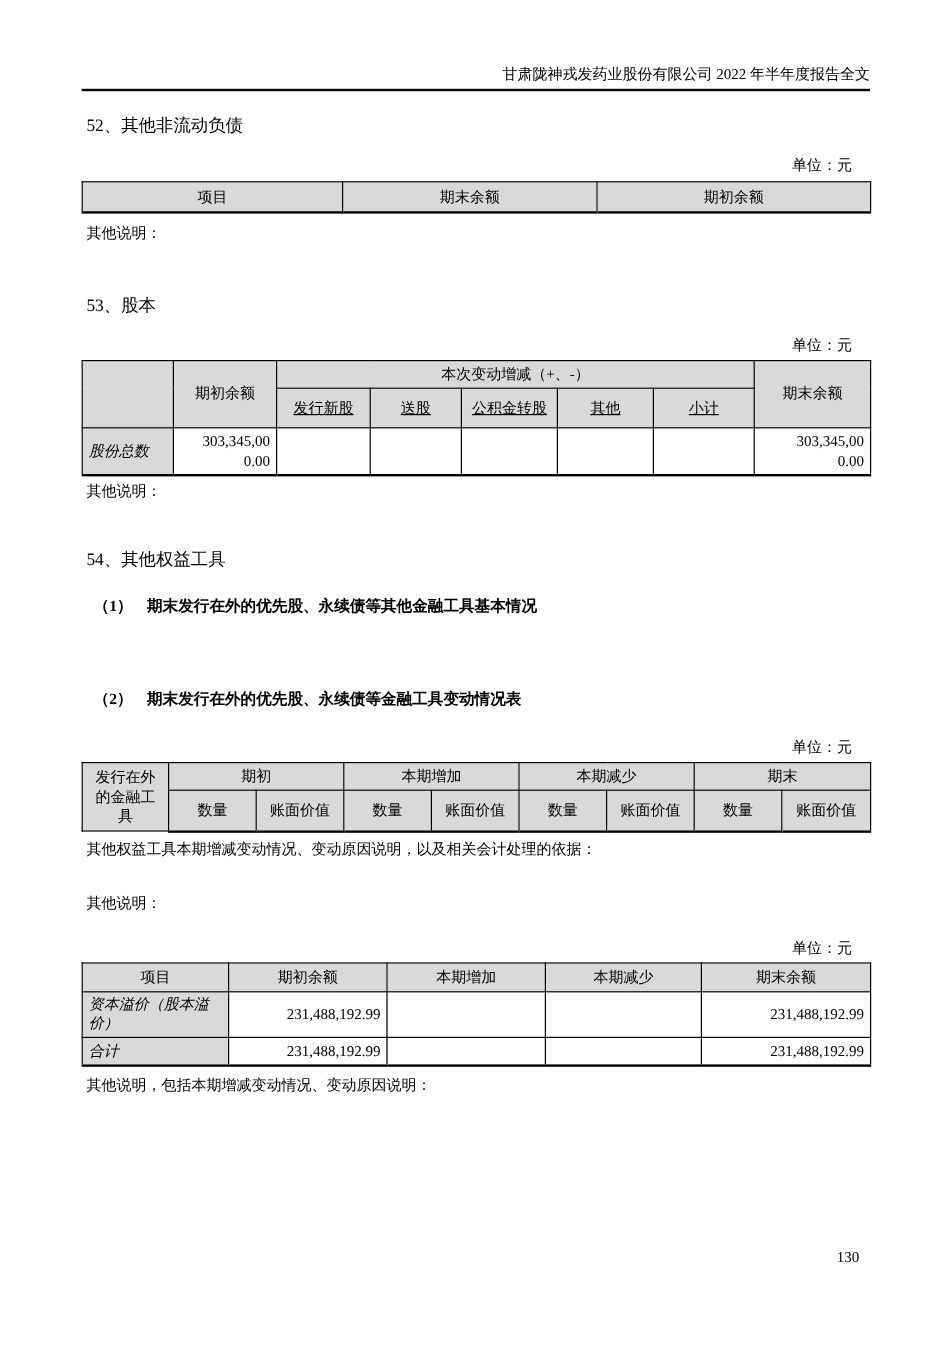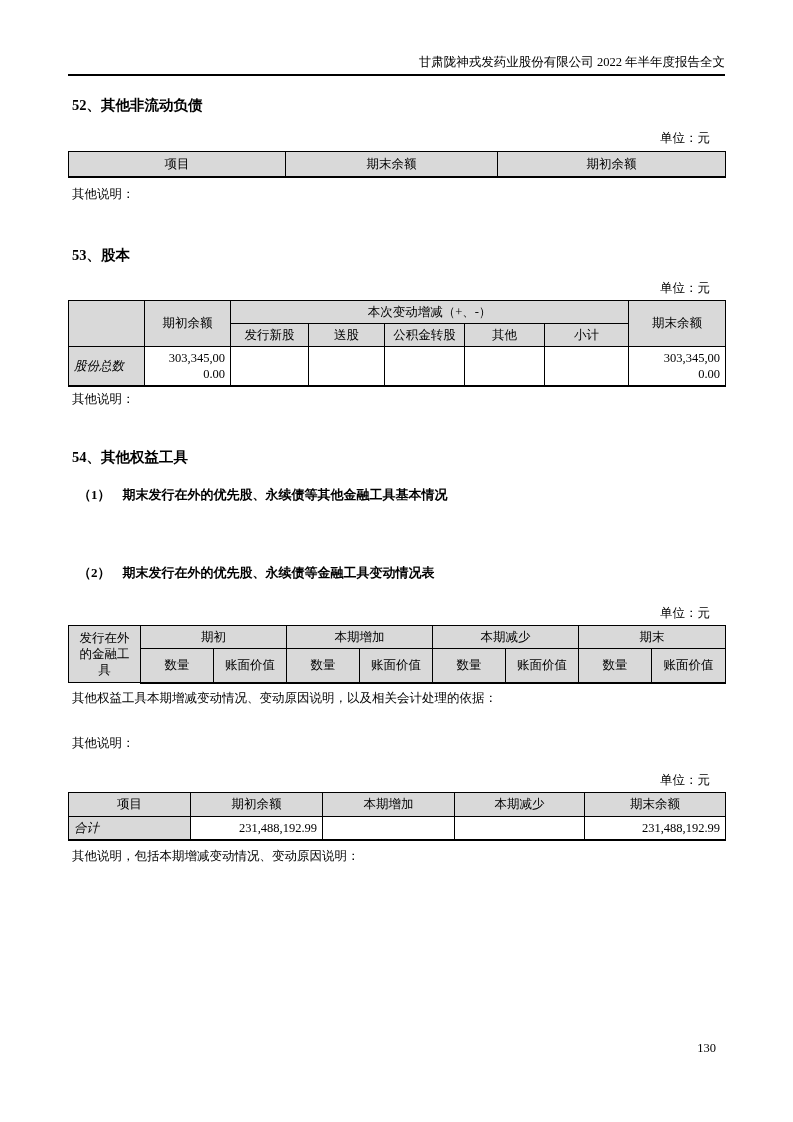--- a/index.html
+++ b/index.html
@@ -16,21 +16,21 @@
   .doc-header {
     padding-top: 54px;
     padding-bottom: 4px;
     text-align: right;
     font-size: 12.5px;
     line-height: 16px;
     border-bottom: 2px solid #000;
   }
 
   .sec-title {
-    font-weight: bold;
+    font-weight: normal;
     font-size: 14.5px;
     line-height: 18px;
     padding-left: 4px;
   }
   .sub-title {
     font-weight: bold;
     font-size: 13px;
     line-height: 16px;
     padding-left: 10px;
   }
@@ -85,21 +85,21 @@
   .mt-s52-title { margin-top: 20px; }
   .mt-s52-unit  { margin-top: 17px; }
   .mt-s52-table { margin-top: 5px; }
   .t52-row th   { height: 25px; }
   .mt-s52-note  { margin-top: 9px; }
 
   .mt-s53-title { margin-top: 44px; }
   .mt-s53-unit  { margin-top: 17px; }
   .mt-s53-table { margin-top: 4px; }
   .t53-h1 th { height: 23px; }
-  .t53-h2 th { height: 23px; }
+  .t53-h2 th { height: 33px; text-decoration: underline; }
   .t53-data td { height: 40px; }
   .mt-s53-note  { margin-top: 5px; }
 
   .mt-s54-title { margin-top: 41px; }
   .mt-s54-sub1  { margin-top: 21px; }
   .mt-s54-sub2  { margin-top: 62px; }
   .mt-s54-unit  { margin-top: 25px; }
   .mt-s54-table { margin-top: 4px; }
   .t54-h1 th { height: 23px; }
   .t54-h2 th { height: 34px; }
@@ -243,20 +243,27 @@
         <col style="width:141px">
     </colgroup>
     <tbody>
         <tr class="t55-head">
       <th>项目</th>
       <th>期初余额</th>
       <th>本期增加</th>
       <th>本期减少</th>
       <th>期末余额</th>
     </tr>
+    <tr class="t55-r1">
+      <td class="rowlabel">资本溢价（股本溢价）</td>
+      <td class="num">231,488,192.99</td>
+      <td class="num"></td>
+      <td class="num"></td>
+      <td class="num">231,488,192.99</td>
+    </tr>
     <tr class="t55-r2 tbl-bottom">
       <td class="rowlabel">合计</td>
       <td class="num">231,488,192.99</td>
       <td class="num"></td>
       <td class="num"></td>
       <td class="num">231,488,192.99</td>
     </tr>
   </tbody>
     </table>
   <div class="note mt-s55-note">其他说明，包括本期增减变动情况、变动原因说明：</div>

